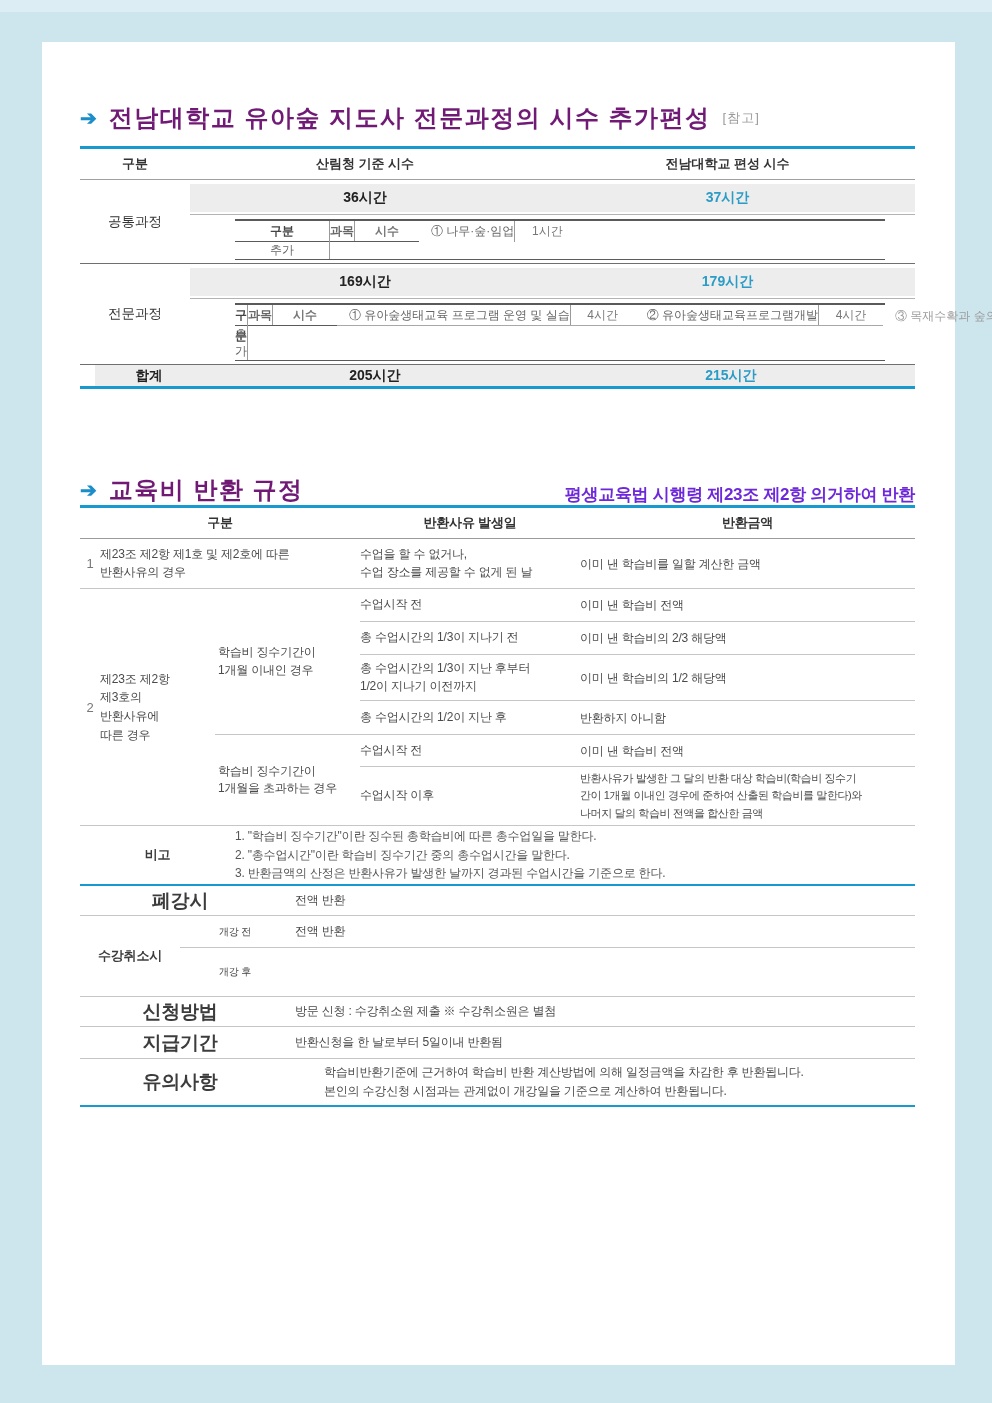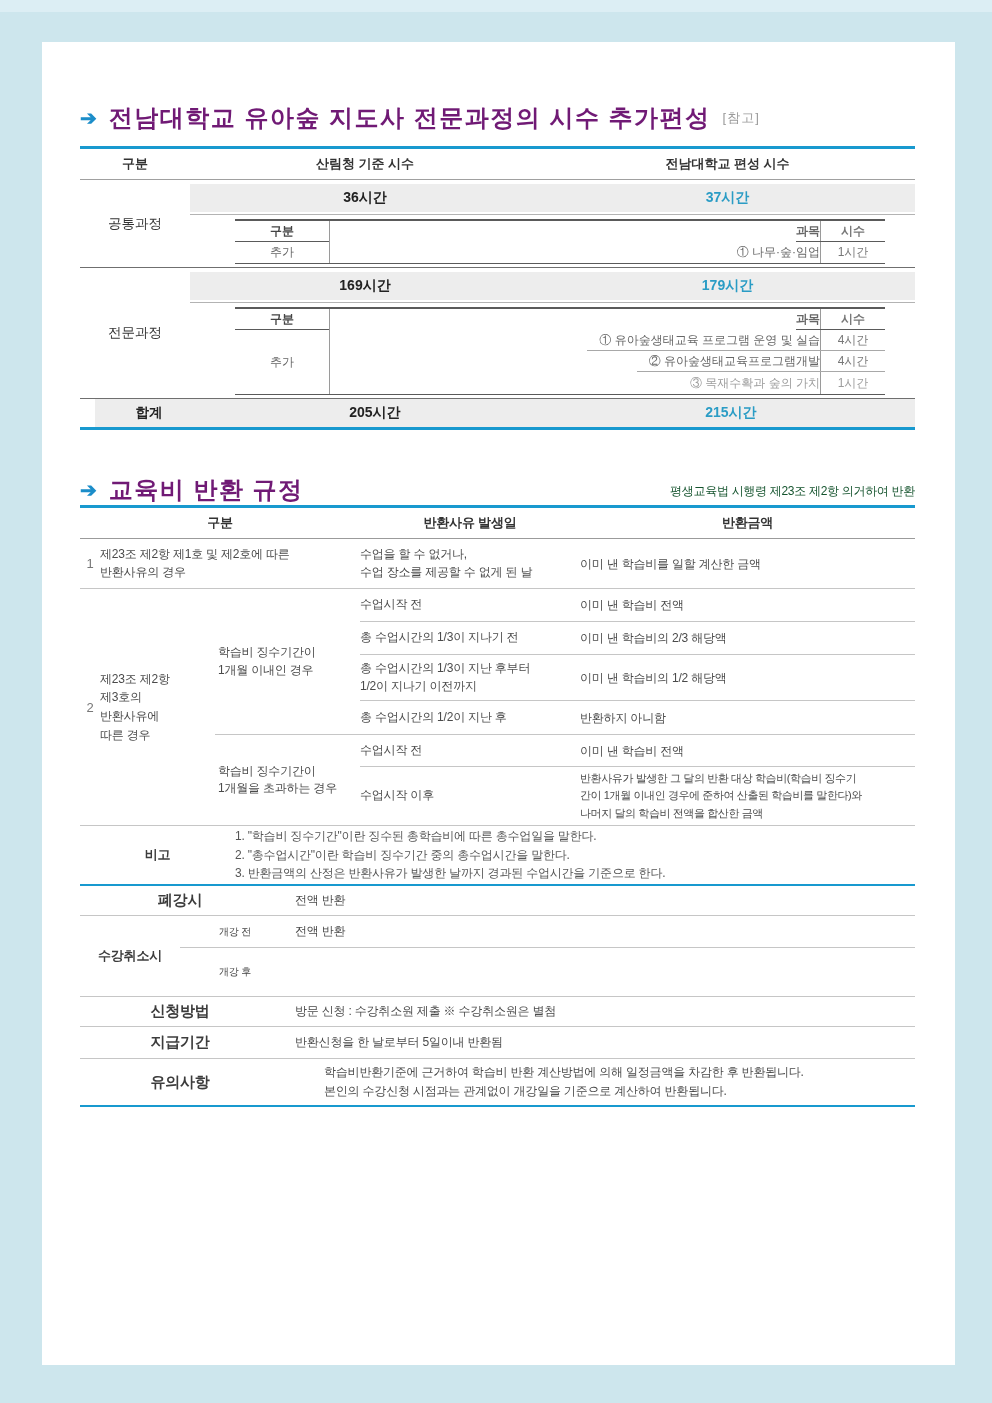--- a/index.html
+++ b/index.html
@@ -7,21 +7,21 @@
   body { font-family:"Liberation Sans", sans-serif; }
   .canvas { position:relative; width:992px; height:1403px; background:#cde6ed; overflow:hidden; }
   .top-strip { position:absolute; left:0; top:0; width:100%; height:12px; background:#dceef4; }
   .paper { position:absolute; left:42px; top:42px; width:913px; height:1323px; background:#ffffff; }
 
   
   .sec-title-row { position:absolute; display:flex; align-items:center; gap:12px; }
   .arrow-icon { color:#1b8dc9; font-size:20px; font-weight:bold; line-height:1; }
   .sec-title { font-family:Liberation Sans, sans-serif; font-size:24px; font-weight:600; color:#701a75; letter-spacing:1.5px; }
   .sec-ref { font-size:13px; color:#9a9a9a; letter-spacing:1px; }
-  .law-note { position:absolute; font-size:12px; color:#14532d; letter-spacing:-0.3px; }
+  .law-note { position:absolute; font-size:17px; color:#6d28d9; letter-spacing:-0.3px;font-weight:bold; }
 
   .blue-bar { height:3px; background:#1899cf; }
   .blue-bar2 { height:2px; background:#1899cf; }
 
   
   .t1 { position:absolute; left:38px; top:104px; width:835px; font-size:12px; color:#444; }
   .t1-head { display:flex; height:31px; align-items:center; border-bottom:1px solid #a0a0a0; font-size:13px; font-weight:600; color:#333; }
   .t1-c1 { width:110px; text-align:center; }
   .t1-c2 { width:350px; text-align:center; }
   .t1-c3 { width:375px; text-align:center; }
@@ -29,30 +29,30 @@
   .group-label { position:absolute; left:0; top:0; bottom:0; width:110px; display:flex; align-items:center; justify-content:center; font-size:13.5px; color:#333; }
   .group-body { margin-left:110px; }
   .band { display:flex; height:28px; align-items:center; background:#ededed; font-size:14px; font-weight:700; margin-top:2px; }
   .band-c1 { width:350px; text-align:center; color:#222; }
   .band-c2 { width:375px; text-align:center; color:#2a9cc5; }
   .band-underline { height:1px; background:#b3b3b3; margin-top:2px; }
   .inner { display:flex; margin:4px 0 0 45px; width:650px; border-top:2px solid #5a5a5a; border-bottom:1px solid #5a5a5a; }
   .inner-left { width:95px; border-right:1px solid #9a9a9a; display:flex; flex-direction:column; }
   .inner-left .ih { height:21px; line-height:21px; text-align:center; font-weight:600; color:#444; border-bottom:1px solid #5a5a5a; }
   .inner-left .ib { flex:1; display:flex; align-items:center; justify-content:center; color:#666; }
-  .inner-right { flex:1; display:flex; flex-direction:column;align-items:flex-end; }
+  .inner-right { flex:1; display:flex; flex-direction:row; }
   .irow { display:flex; height:21px; line-height:21px; border-bottom:1px solid #a8a8a8; }
   .irow:last-child { border-bottom:none; }
   .irow.ihead { border-bottom:1px solid #5a5a5a; font-weight:600; color:#444; }
   .subj { flex:1; padding-left:12px; color:#666; white-space:nowrap; overflow:hidden; }
   .ihead .subj { text-align:center; padding-left:0; }
   .hrs { width:65px; text-align:center; border-left:1px solid #9a9a9a; color:#777; }
   .irow.light .subj, .irow.light .hrs { color:#9c9c9c; }
   .group-div { height:1px; background:#6f6f6f; }
-  .total-row { display:flex; height:28px; align-items:center; background:#ededed; font-weight:700; font-size:14px;margin-left:15px; }
+  .total-row { display:flex; height:21px; align-items:center; background:#ededed; font-weight:700; font-size:14px;margin-left:15px; }
   .total-row .t1-c1 { font-size:13.5px; color:#222; }
   .total-row .t1-c2 { color:#222; }
   .total-row .t1-c3 { color:#2a9cc5; }
 
   
   .t2 { position:absolute; left:38px; top:463px; width:835px; font-size:12px; color:#4a4a4a; letter-spacing:-0.2px; }
   .t2-head { display:flex; height:31px; align-items:center; border-bottom:1px solid #9b9b9b; font-size:13px; font-weight:600; color:#333; }
   .h-gubun { width:280px; text-align:center; }
   .h-date { width:220px; text-align:center; }
   .h-amt { flex:1; text-align:center; }
@@ -69,21 +69,21 @@
   .subgroup { display:flex; }
   .subgroup.first { border-bottom:1px solid #c6c6c6; }
   .sub-label { width:145px; display:flex; align-items:center; line-height:1.45; padding-left:3px; }
   .sub-rows { flex:1; display:flex; flex-direction:column; }
   .srow { display:flex; border-bottom:1px solid #c6c6c6; }
   .srow.last { border-bottom:none; }
   .amt-long { font-size:11px; letter-spacing:-0.4px; line-height:1.55; }
   .remark-row { display:flex; height:58px; }
   .remark-lbl { width:155px; justify-content:center; font-size:13px; font-weight:600; color:#3c3c3c; }
   .remark-txt { flex:1; line-height:1.55; color:#555; }
-  .lbl200 { width:200px; justify-content:center; font-size:15px; font-weight:600; color:#3c3c3c; }
+  .lbl200 { width:200px; justify-content:center; font-size:19px; font-weight:600; color:#3c3c3c; }
   .lbl100 { width:100px; justify-content:center; font-size:13px; font-weight:600; color:#3c3c3c; }
   .lbl110 { width:110px; justify-content:center; font-size:10px; color:#444; }
   .val { flex:1; padding-left:15px; line-height:1.55; }
   .cancel-block { display:flex; border-bottom:1px solid #c6c6c6; }
   .cancel-rows { flex:1; display:flex; flex-direction:column; }
 </style>
 </head>
 <body>
 
 <div class="canvas">

